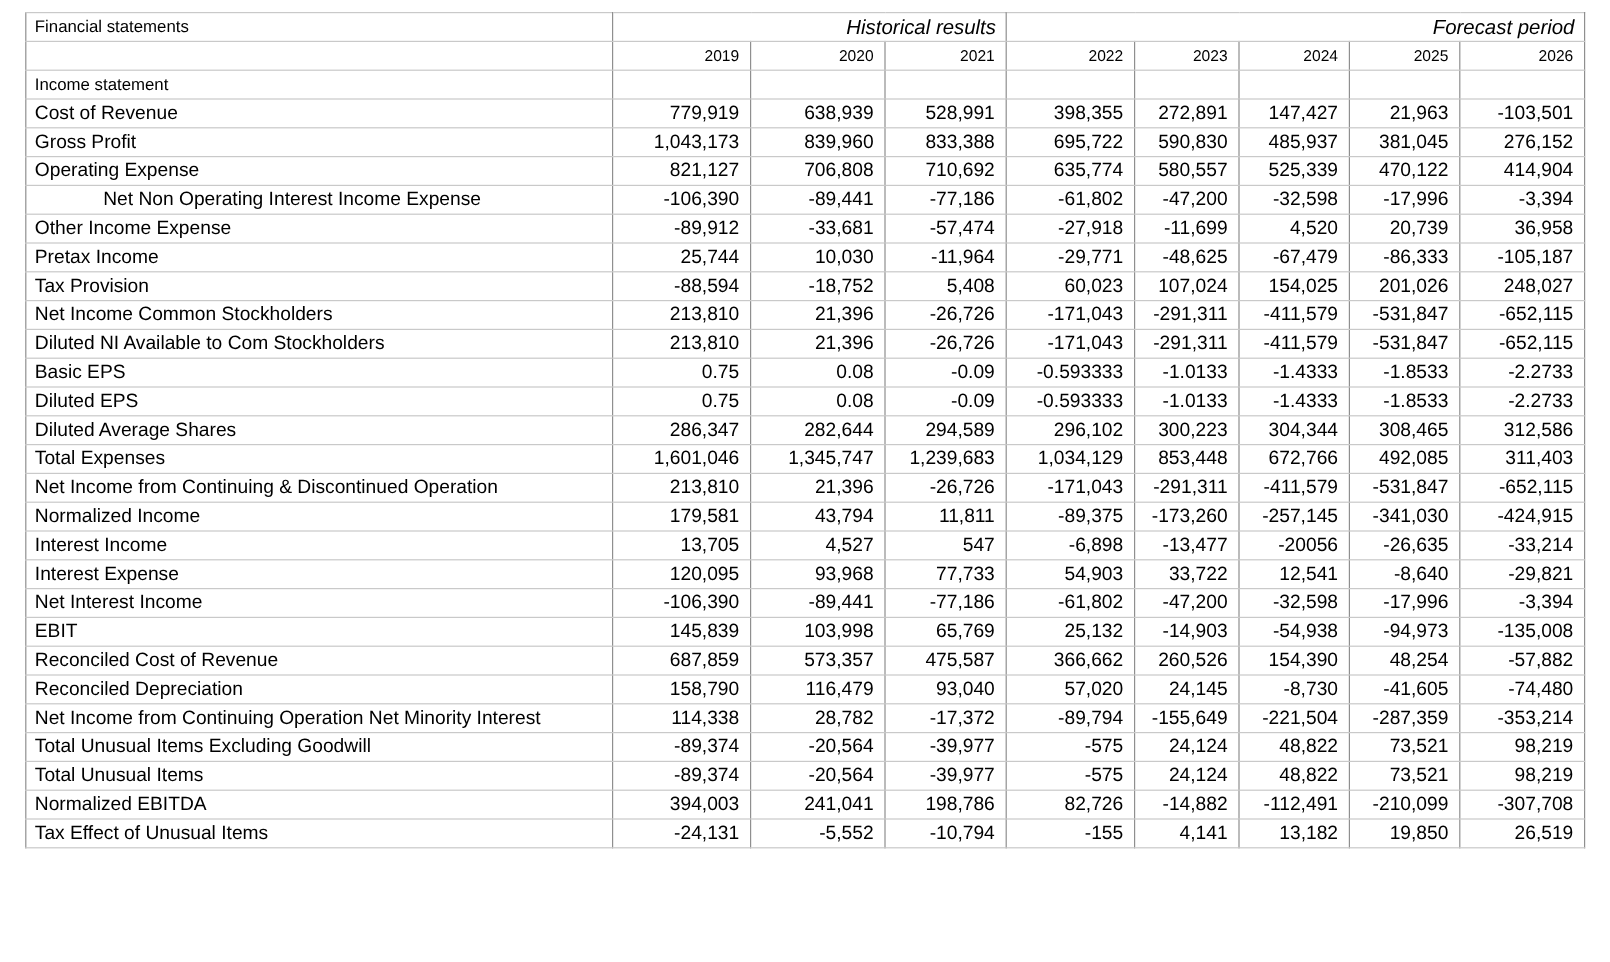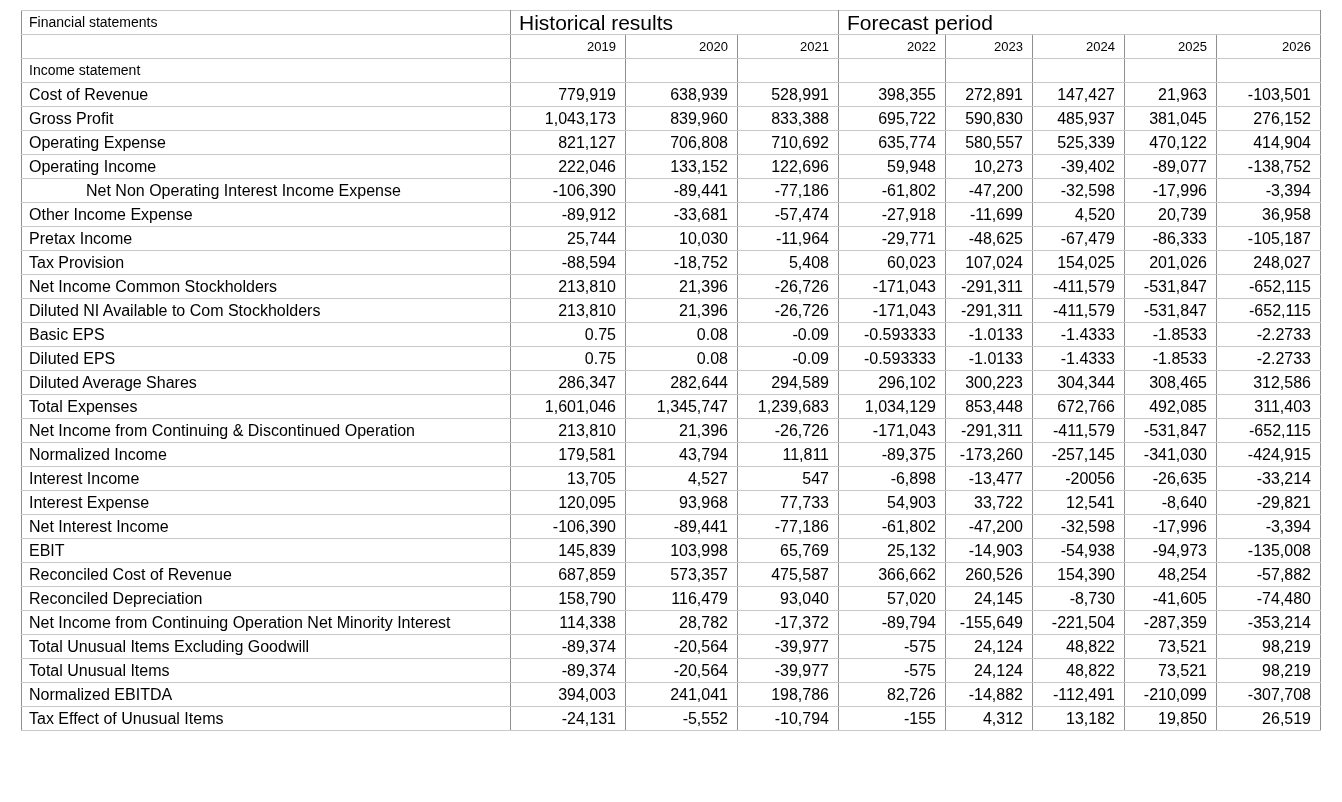--- a/index.html
+++ b/index.html
@@ -42,22 +42,23 @@
     padding-left: 64px;
   }
   table.fin td.num {
     text-align: right;
     padding-right: 9px;
   }
   table.fin td.header-sm {
     font-size: 14px;
   }
   table.fin td.group {
-    text-align: left;
-    font-size: 21px;
+    text-align: right;
+    font-size: 17px;
+    font-style: italic;
   }
   table.fin td.year {
     font-size: 13px;
   }
 </style>
 </head>
 <body>
 
 <div class="page">
   <table class="fin">
@@ -129,31 +130,20 @@
           <td class="num">821,127</td>
           <td class="num">706,808</td>
           <td class="num">710,692</td>
           <td class="num">635,774</td>
           <td class="num">580,557</td>
           <td class="num">525,339</td>
           <td class="num">470,122</td>
           <td class="num">414,904</td>
         </tr>
         <tr>
-          <td class="label">Operating Income</td>
-          <td class="num">222,046</td>
-          <td class="num">133,152</td>
-          <td class="num">122,696</td>
-          <td class="num">59,948</td>
-          <td class="num">10,273</td>
-          <td class="num">-39,402</td>
-          <td class="num">-89,077</td>
-          <td class="num">-138,752</td>
-        </tr>
-        <tr>
           <td class="label indent">Net Non Operating Interest Income Expense</td>
           <td class="num">-106,390</td>
           <td class="num">-89,441</td>
           <td class="num">-77,186</td>
           <td class="num">-61,802</td>
           <td class="num">-47,200</td>
           <td class="num">-32,598</td>
           <td class="num">-17,996</td>
           <td class="num">-3,394</td>
         </tr>
@@ -387,20 +377,20 @@
           <td class="num">-112,491</td>
           <td class="num">-210,099</td>
           <td class="num">-307,708</td>
         </tr>
         <tr>
           <td class="label">Tax Effect of Unusual Items</td>
           <td class="num">-24,131</td>
           <td class="num">-5,552</td>
           <td class="num">-10,794</td>
           <td class="num">-155</td>
-          <td class="num">4,312</td>
+          <td class="num">4,141</td>
           <td class="num">13,182</td>
           <td class="num">19,850</td>
           <td class="num">26,519</td>
         </tr>
       </tbody>
   </table>
 </div>
 
 </body></html>

